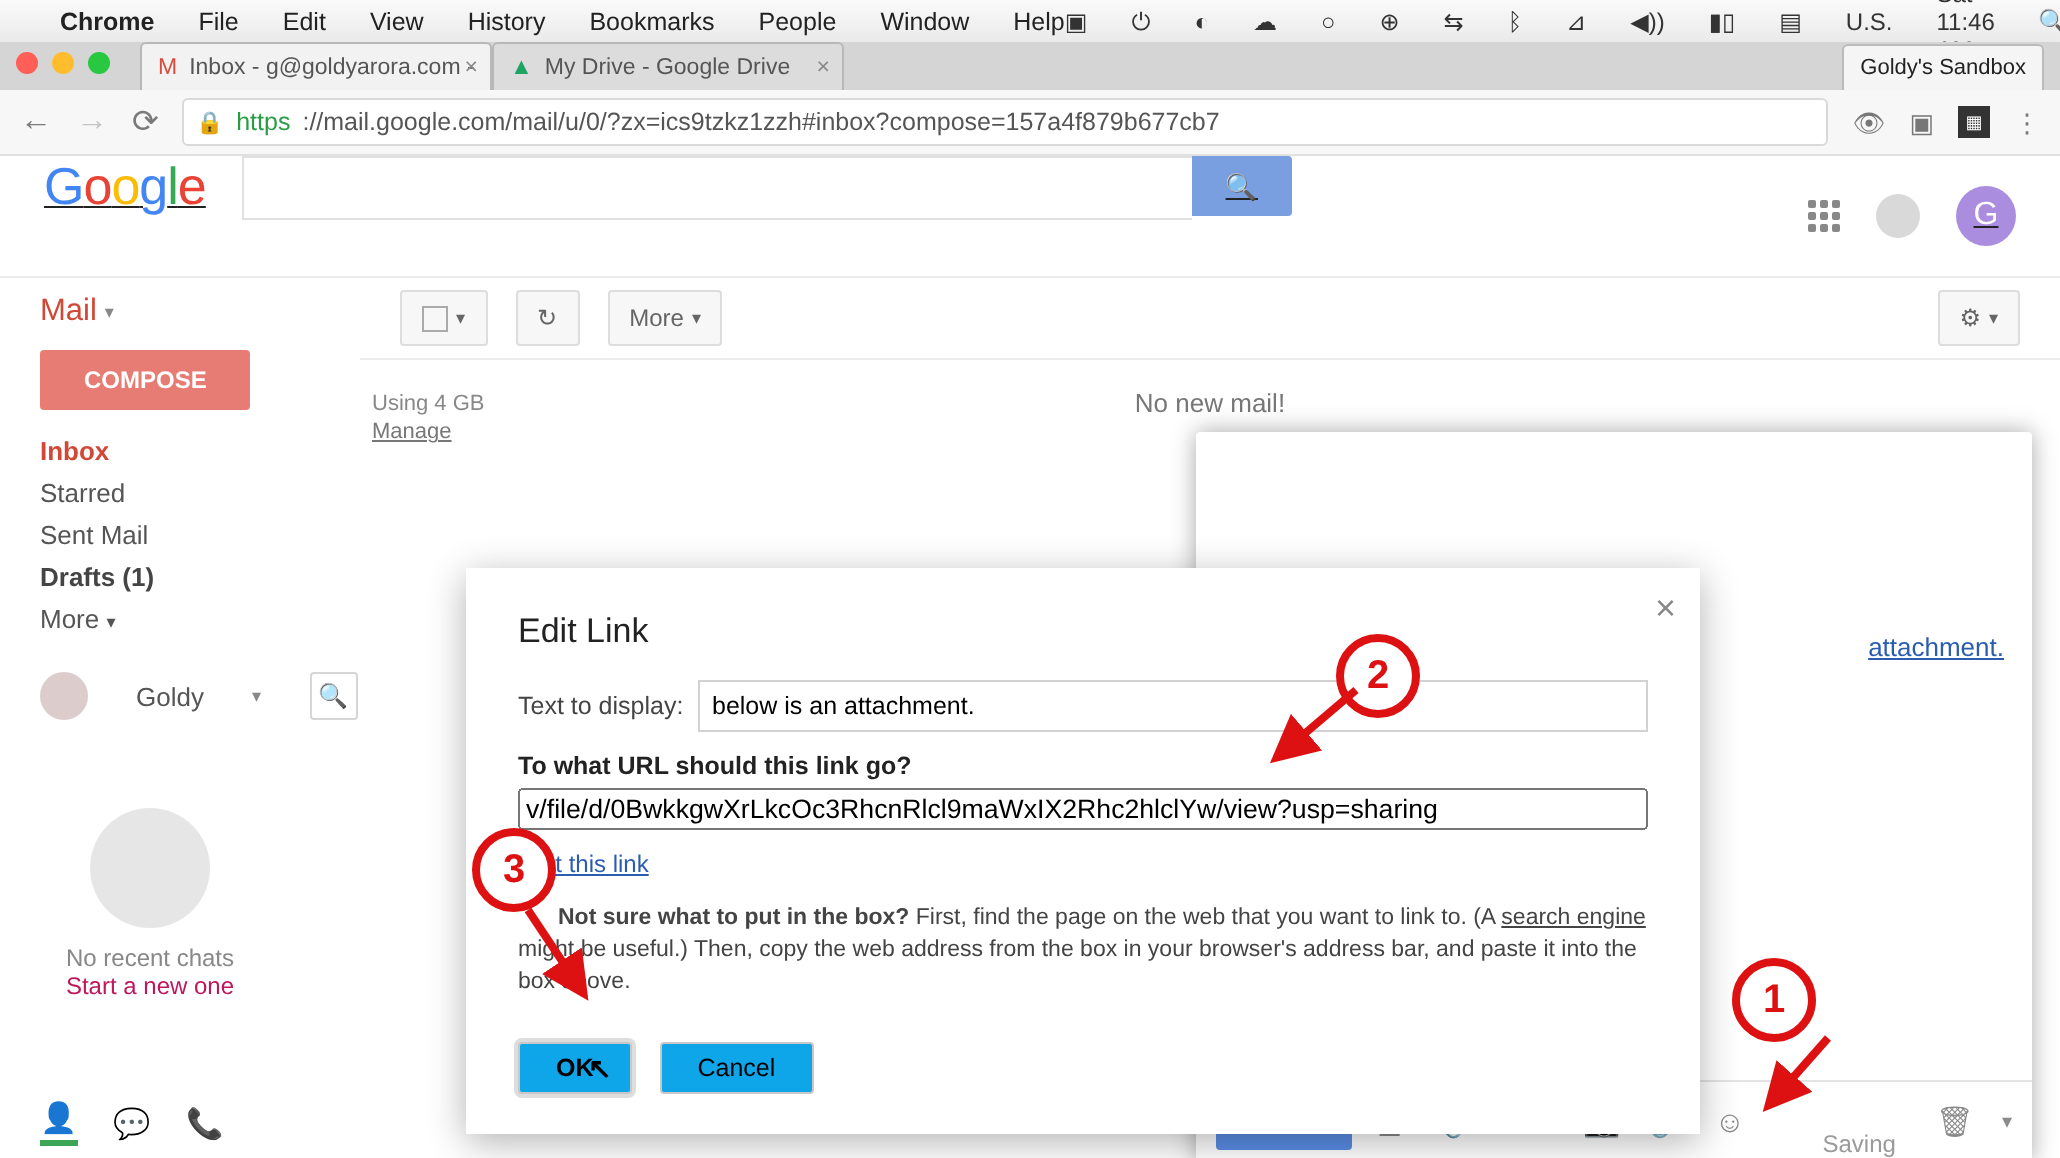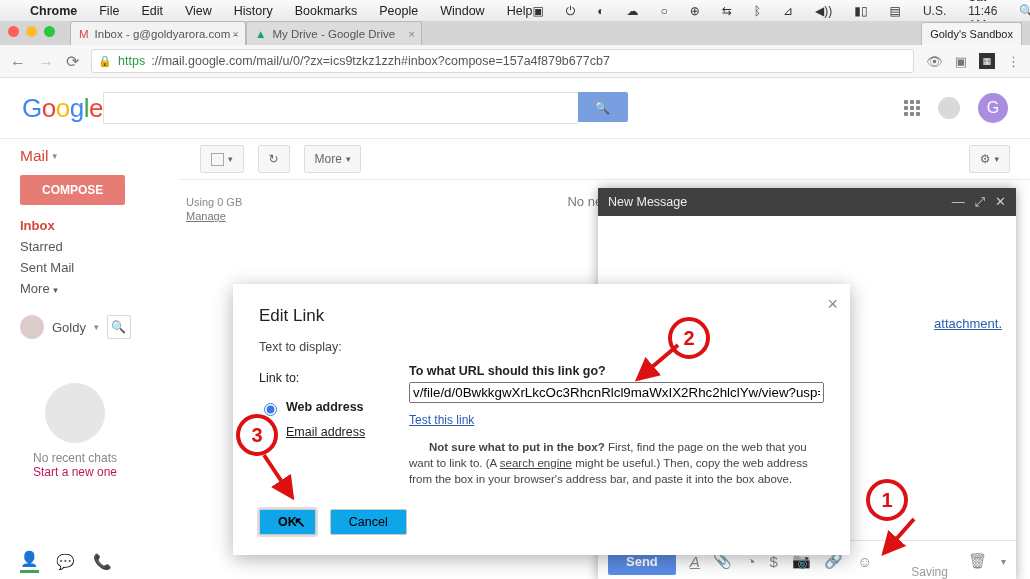--- a/index.html
+++ b/index.html
@@ -19,40 +19,40 @@
   .tab.inactive{background:#dcdcdc;}
   .right-ext{margin-left:auto;margin-right:8px;background:#f5f5f5;border:1px solid #bbb;border-bottom:none;height:22px;padding:0 8px;font-size:11px;display:flex;align-items:center;border-radius:3px 3px 0 0;}
   
   .url-bar{height:32px;background:#f7f7f7;border-bottom:1px solid #e1e1e1;display:flex;align-items:center;padding:0 10px;gap:12px;color:#555;}
   .url-bar .nav-ico{font-size:16px;color:#7a7a7a;}
   .omnibox{flex:1;height:22px;border:1px solid #d9d9d9;border-radius:3px;background:#fff;display:flex;align-items:center;padding:0 6px;font-size:12.5px;color:#333;gap:6px;}
   .omnibox .lock{color:#2a9c45;font-size:11px;}
   .omnibox .https{color:#2a9c45;}
   .ext-icons{display:flex;gap:12px;color:#777;align-items:center;}
   
-  .g-header{height:60px;display:flex;align-items:center;padding:0 22px;border-bottom:1px solid #ececec;}
+  .g-header{height:60px;display:flex;padding:0 22px;gap:18px;border-bottom:1px solid #ececec;text-decoration:underline;}
   .g-logo span{font-size:26px;font-weight:500;font-family:'Product Sans',Arial;letter-spacing:-.5px}
   .search-wrap{display:flex;}
   .search-box{width:470px;height:28px;border:1px solid #e0e0e0;border-right:none;background:#fff;}
   .search-btn{width:50px;height:30px;background:#7a9fe0;display:flex;align-items:center;justify-content:center;color:#fff;border-radius:0 2px 2px 0;}
   .g-header-right{margin-left:auto;display:flex;align-items:center;gap:18px;}
   .apps-grid{width:16px;height:16px;display:grid;grid-template-columns:repeat(3,4px);grid-template-rows:repeat(3,4px);gap:2px;}
   .apps-grid i{background:#888;border-radius:1px;}
   .bell{width:22px;height:22px;border-radius:50%;background:#d9d9d9;}
   .avatar{width:30px;height:30px;border-radius:50%;background:#ab8de0;color:#fff;display:flex;align-items:center;justify-content:center;font-size:16px;}
   
   .g-body{display:flex;height:calc(579px - 21px - 24px - 32px - 60px);position:relative;}
   
   .sidebar{width:160px;padding:8px 0 0 20px;color:#555;font-size:13px;}
   .mail-label{color:#d14836;font-size:15.5px;margin-bottom:10px;display:inline-flex;align-items:center;gap:4px;}
   .compose{background:#e67c73;color:#fff;border:none;padding:8px 22px;font-weight:bold;font-size:12px;border-radius:2px;margin-bottom:10px;}
   .nav-item{padding:3px 0;cursor:pointer;}
   .nav-item.active{color:#d14836;font-weight:bold;}
   .nav-item.bold{color:#444;font-weight:bold;}
-  .hangouts{margin-top:16px;display:flex;align-items:center;gap:8px;}
+  .hangouts{margin-top:16px;display:flex;align-items:center;gap:24px;}
   .h-avatar{width:24px;height:24px;border-radius:50%;background:#dcc;}
   .h-search{width:22px;height:22px;border:1px solid #d6d6d6;border-radius:2px;display:flex;align-items:center;justify-content:center;color:#888;font-size:12px;}
   .h-foot{position:absolute;left:20px;bottom:8px;display:flex;gap:18px;color:#999;font-size:15px;align-items:center;}
   .h-foot span:first-child{border-bottom:3px solid #3ca656;padding-bottom:2px;}
   .chat-empty{width:110px;text-align:center;color:#888;font-size:12px;margin-top:44px;}
   .chat-empty a{color:#be185d;text-decoration:none;}
   
   .main{flex:1;position:relative;}
   .toolbar{height:40px;display:flex;align-items:center;padding-left:20px;gap:14px;border-bottom:1px solid #ececec;}
   .tbtn{border:1px solid #ddd;background:#f7f7f7;height:26px;padding:0 10px;border-radius:2px;display:flex;align-items:center;color:#666;font-size:12px;gap:4px;}
@@ -205,20 +205,21 @@
 
   <div class="sidebar">
     <span class="mail-label">
         <span>Mail</span> 
         <span style="font-size:9px;color:#888">▾</span>
       </span><br>
     <button class="compose">COMPOSE</button>
     <div class="nav-item active">Inbox</div>
     <div class="nav-item">Starred</div>
     <div class="nav-item">Sent Mail</div>
+    <div class="nav-item bold">Drafts (1)</div>
     <div class="nav-item"><span>More</span> <span style="font-size:9px">▾</span></div>
     <div class="hangouts">
       <div class="h-avatar"></div>
       <span>Goldy</span>
       <span style="font-size:9px;color:#888">▾</span>
       <div class="h-search">
           <span>🔍</span>
         </div>
     </div>
     <div class="chat-empty">
@@ -246,32 +247,24 @@
           <span>More</span> 
           <span style="font-size:9px">▾</span>
         </div>
       <div class="tbtn gear">
           <span>⚙</span> 
           <span style="font-size:9px">▾</span>
         </div>
     </div>
     <div class="nomail">No new mail!</div>
     <div class="usage">
-      <span>Using 0 GB</span><br><a href="#">Manage</a>
+      <span>Using 4 GB</span><br><a href="#">Manage</a>
     </div>
 
     <div class="compose-win">
-      <div class="cw-title">
-        <span>New Message</span>
-        <div class="wicons">
-          <span>—</span>
-          <span>⤢</span>
-          <span>✕</span>
-        </div>
-      </div>
       <div class="cw-body">
         <div style="position:absolute;right:14px;top:100px"><a href="#">attachment.</a></div>
       </div>
       <div class="cw-toolbar">
         <button class="send">Send</button>
         <span class="ti" style="font-style:italic;text-decoration:underline">A</span>
         <span class="ti">📎</span>
         <span class="ti">◔</span>
         <span class="ti">$</span>
         <span class="ti">📷</span>
@@ -283,33 +276,23 @@
       </div>
     </div>
   </div>
 
   <div class="overlay">
     <div class="modal">
       <span class="close">×</span>
       <h3>Edit Link</h3>
       <div class="row">
         <span class="lbl">Text to display:</span>
+        <input type="text" value="below is an attachment." style="">
       </div>
       <div class="linkto">
-        <div class="radios">
-          <div style="margin-bottom:4px;margin-top:-16px;">Link to:</div>
-          <label>
-              <input type="radio" checked="" style=""> 
-              <b>Web address</b>
-            </label>
-          <label>
-              <input type="radio" style=""> 
-              <span class="ul">Email address</span>
-            </label>
-        </div>
         <div class="url-col">
           <div class="q">To what URL should this link go?</div>
           <input type="text" class="url" style="width: 100%; box-sizing: border-box;" value="v/file/d/0BwkkgwXrLkcOc3RhcnRlcl9maWxIX2Rhc2hlclYw/view?usp=sharing">
           <a href="#" class="test">Test this link</a>
           <div class="hint">
             <b>Not sure what to put in the box?</b><span> First, find the page on the web that you want to link to. (A </span><span class="se">search engine</span><span> might be useful.) Then, copy the web address from the box in your browser's address bar, and paste it into the box above.</span>
           </div>
         </div>
       </div>
       <div class="modal-btns">

